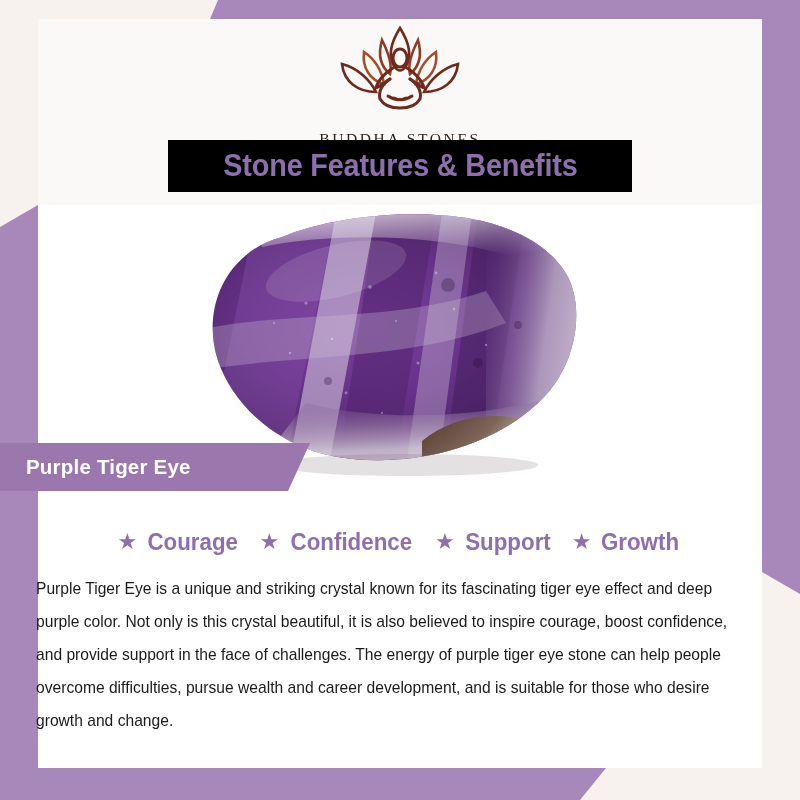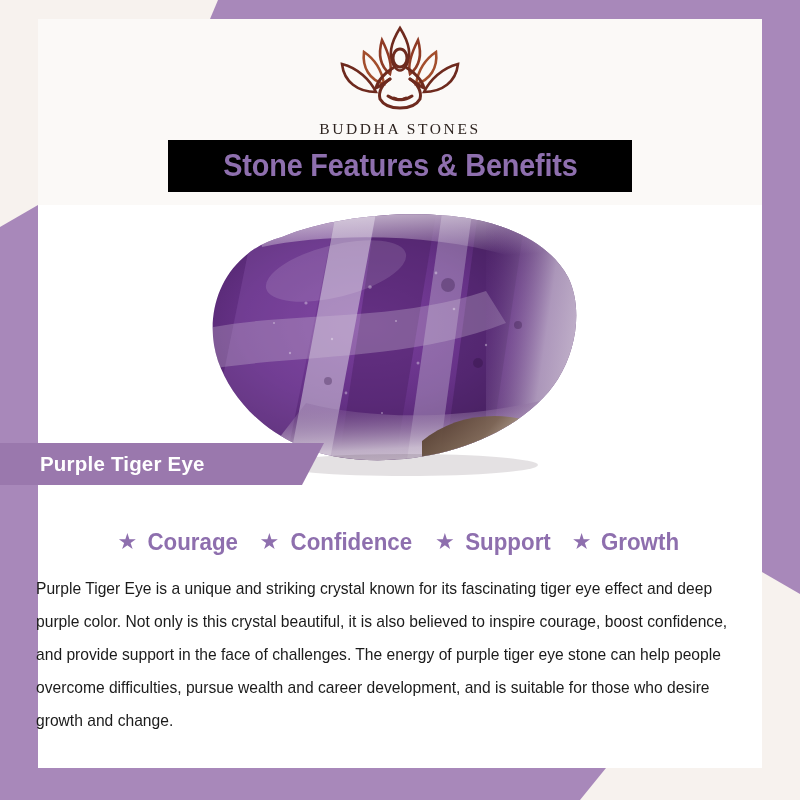--- a/index.html
+++ b/index.html
@@ -58,21 +58,21 @@
     background:#ffffff;
   }
 
   
   .logo-wrap{
     position:absolute;left:0;top:22px;width:800px;
     display:flex;flex-direction:column;align-items:center;
   }
   .logo-mark{width:160px;height:92px;display:block;}
   .logo-text{
-    margin-top:6px;
+    margin-top:16px;
     font-family:"Liberation Serif",serif;
     font-size:15.5px;
     letter-spacing:2.6px;
     color:#2e2420;
     font-weight:400;
   }
 
   
   .title-banner{
     position:absolute;left:168px;top:140px;
@@ -95,24 +95,24 @@
     position:absolute;left:38px;top:205px;width:724px;height:305px;
     background:#ffffff;overflow:hidden;
   }
   .stone{
     position:absolute;left:148px;top:8px;width:430px;height:268px;
   }
 
   
   .name-label{
     position:absolute;left:0;top:443px;
-    height:42px;min-width:250px;
+    height:48px;min-width:250px;
     background:#9a78ad;
     display:flex;align-items:center;
-    padding-left:40px;padding-right:34px;
+    padding-left:26px;padding-right:34px;
     -webkit-clip-path:polygon(0 0,100% 0,calc(100% - 22px) 100%,0 100%);
     clip-path:polygon(0 0,100% 0,calc(100% - 22px) 100%,0 100%);
   }
   .name-label span{
     color:#ffffff;font-size:20.5px;font-weight:bold;letter-spacing:.2px;
     white-space:nowrap;
   }
 
   
   .features{

